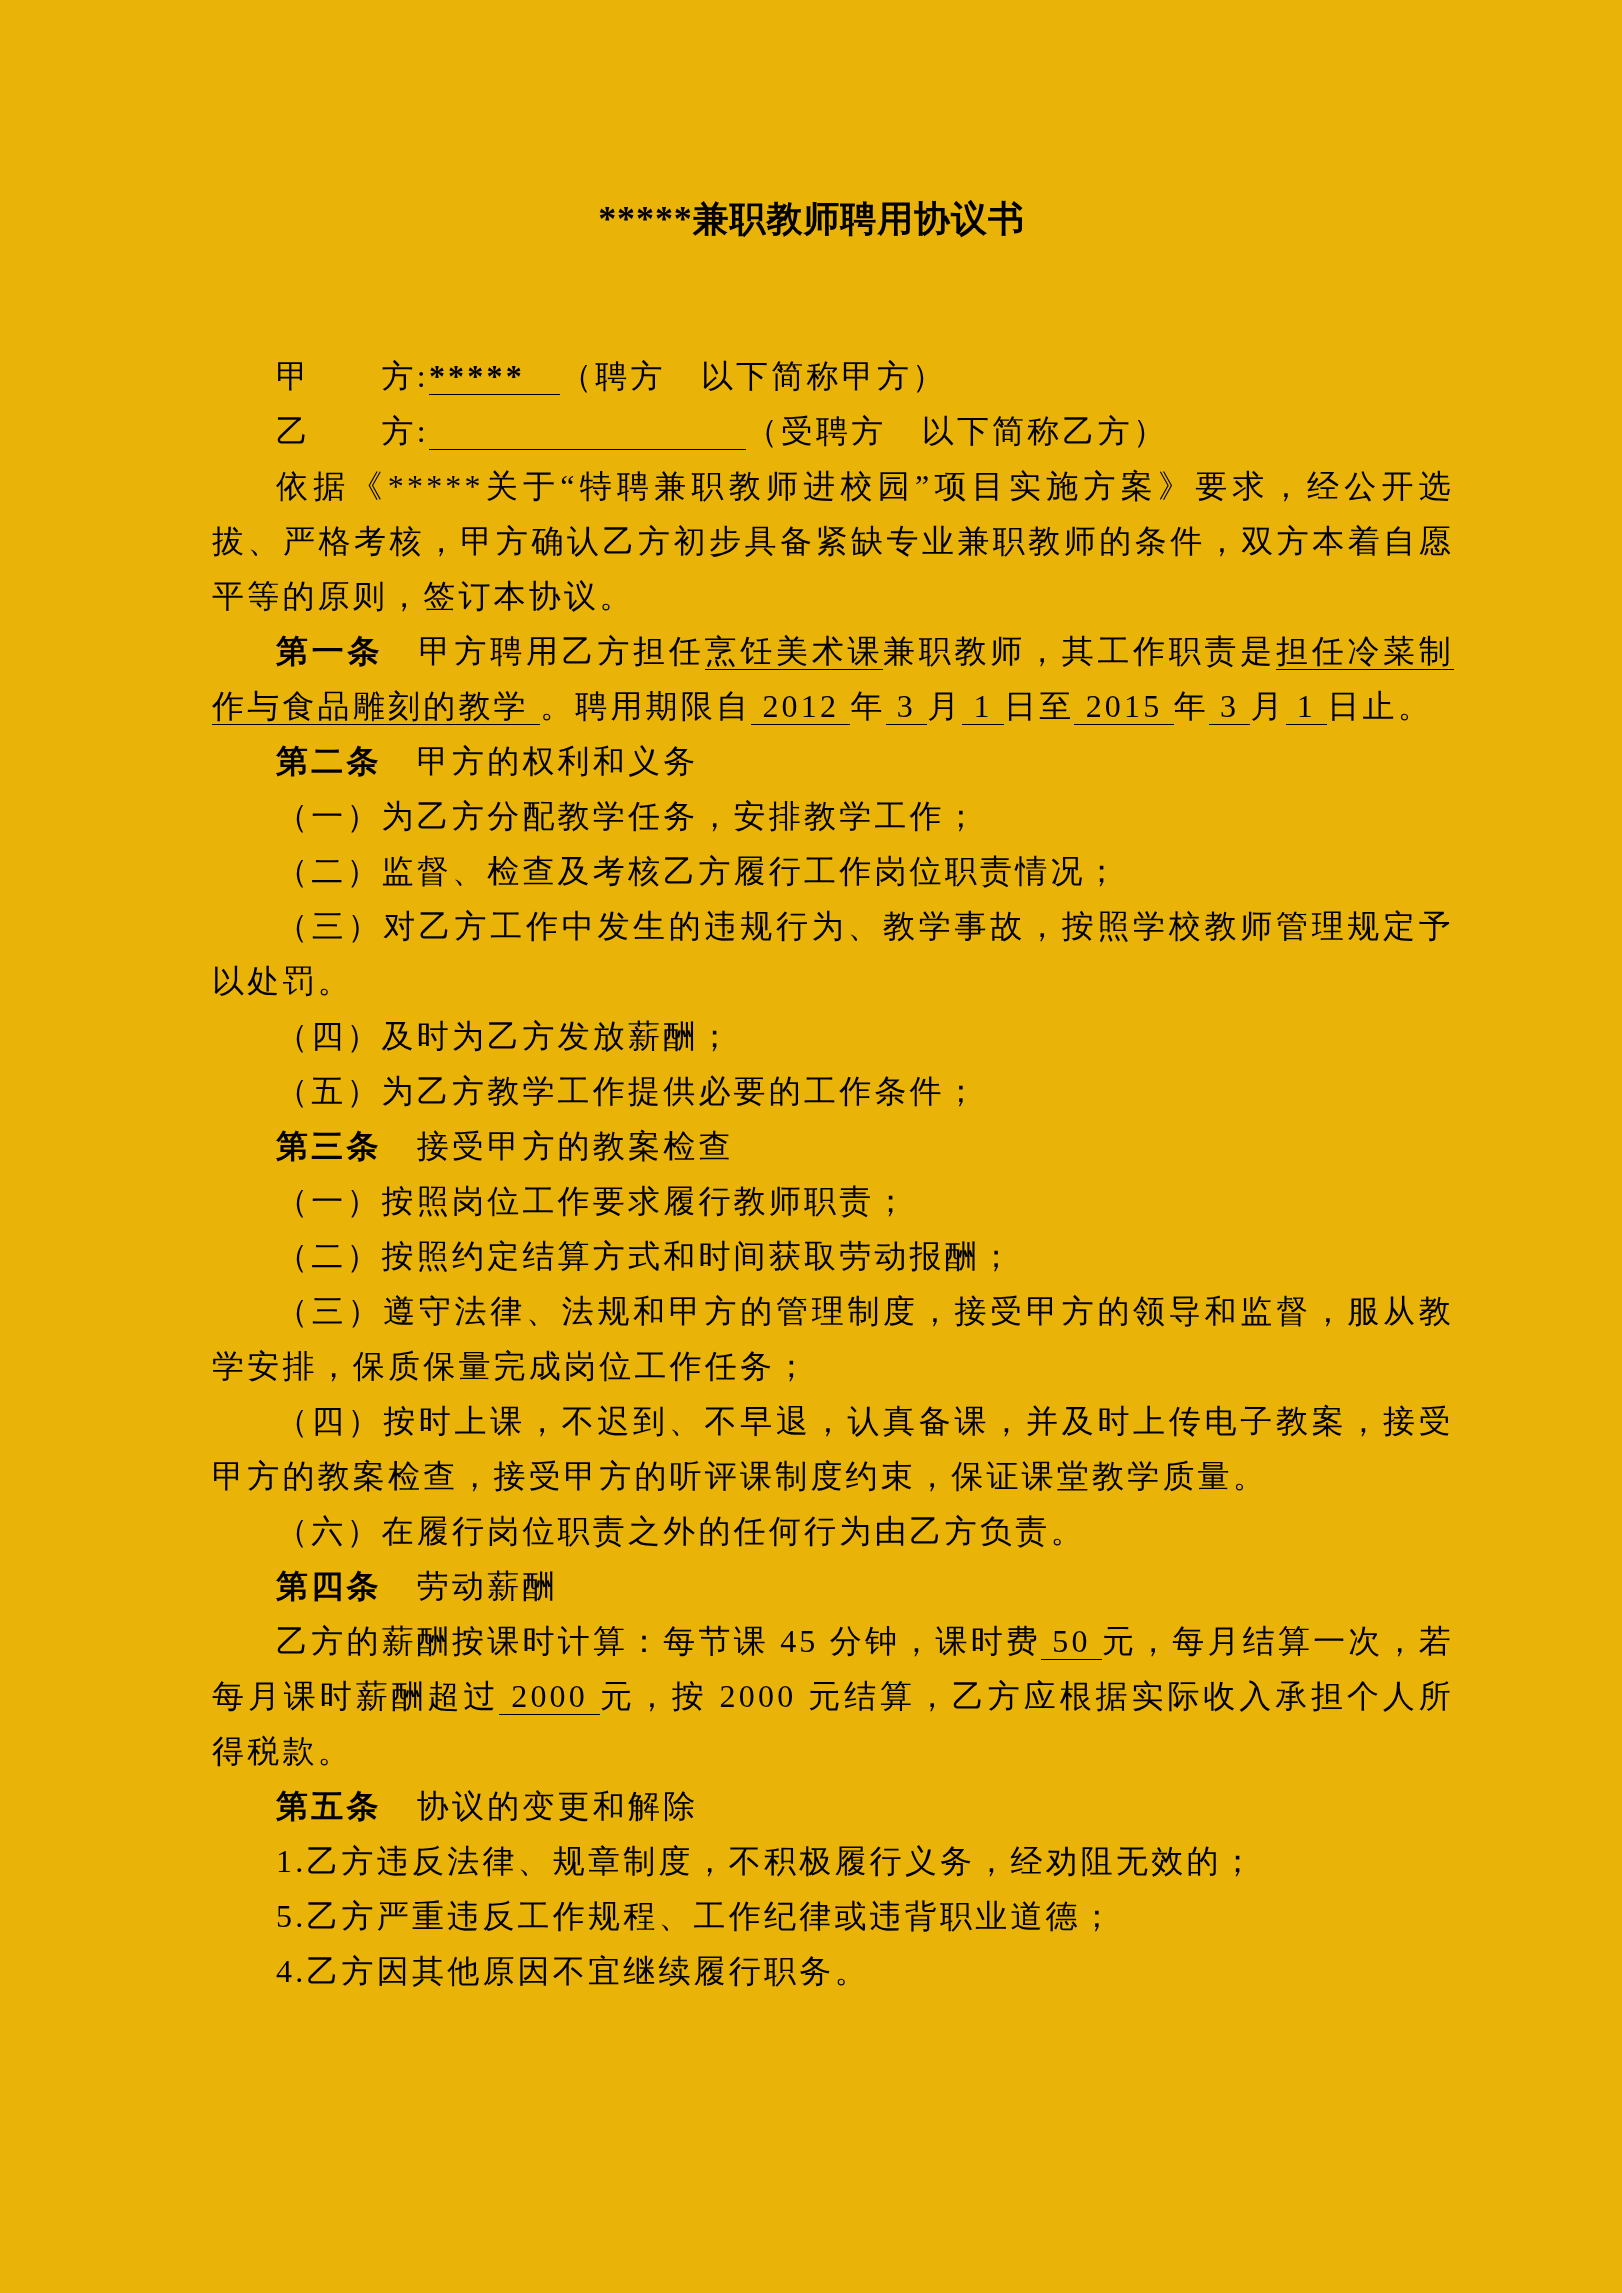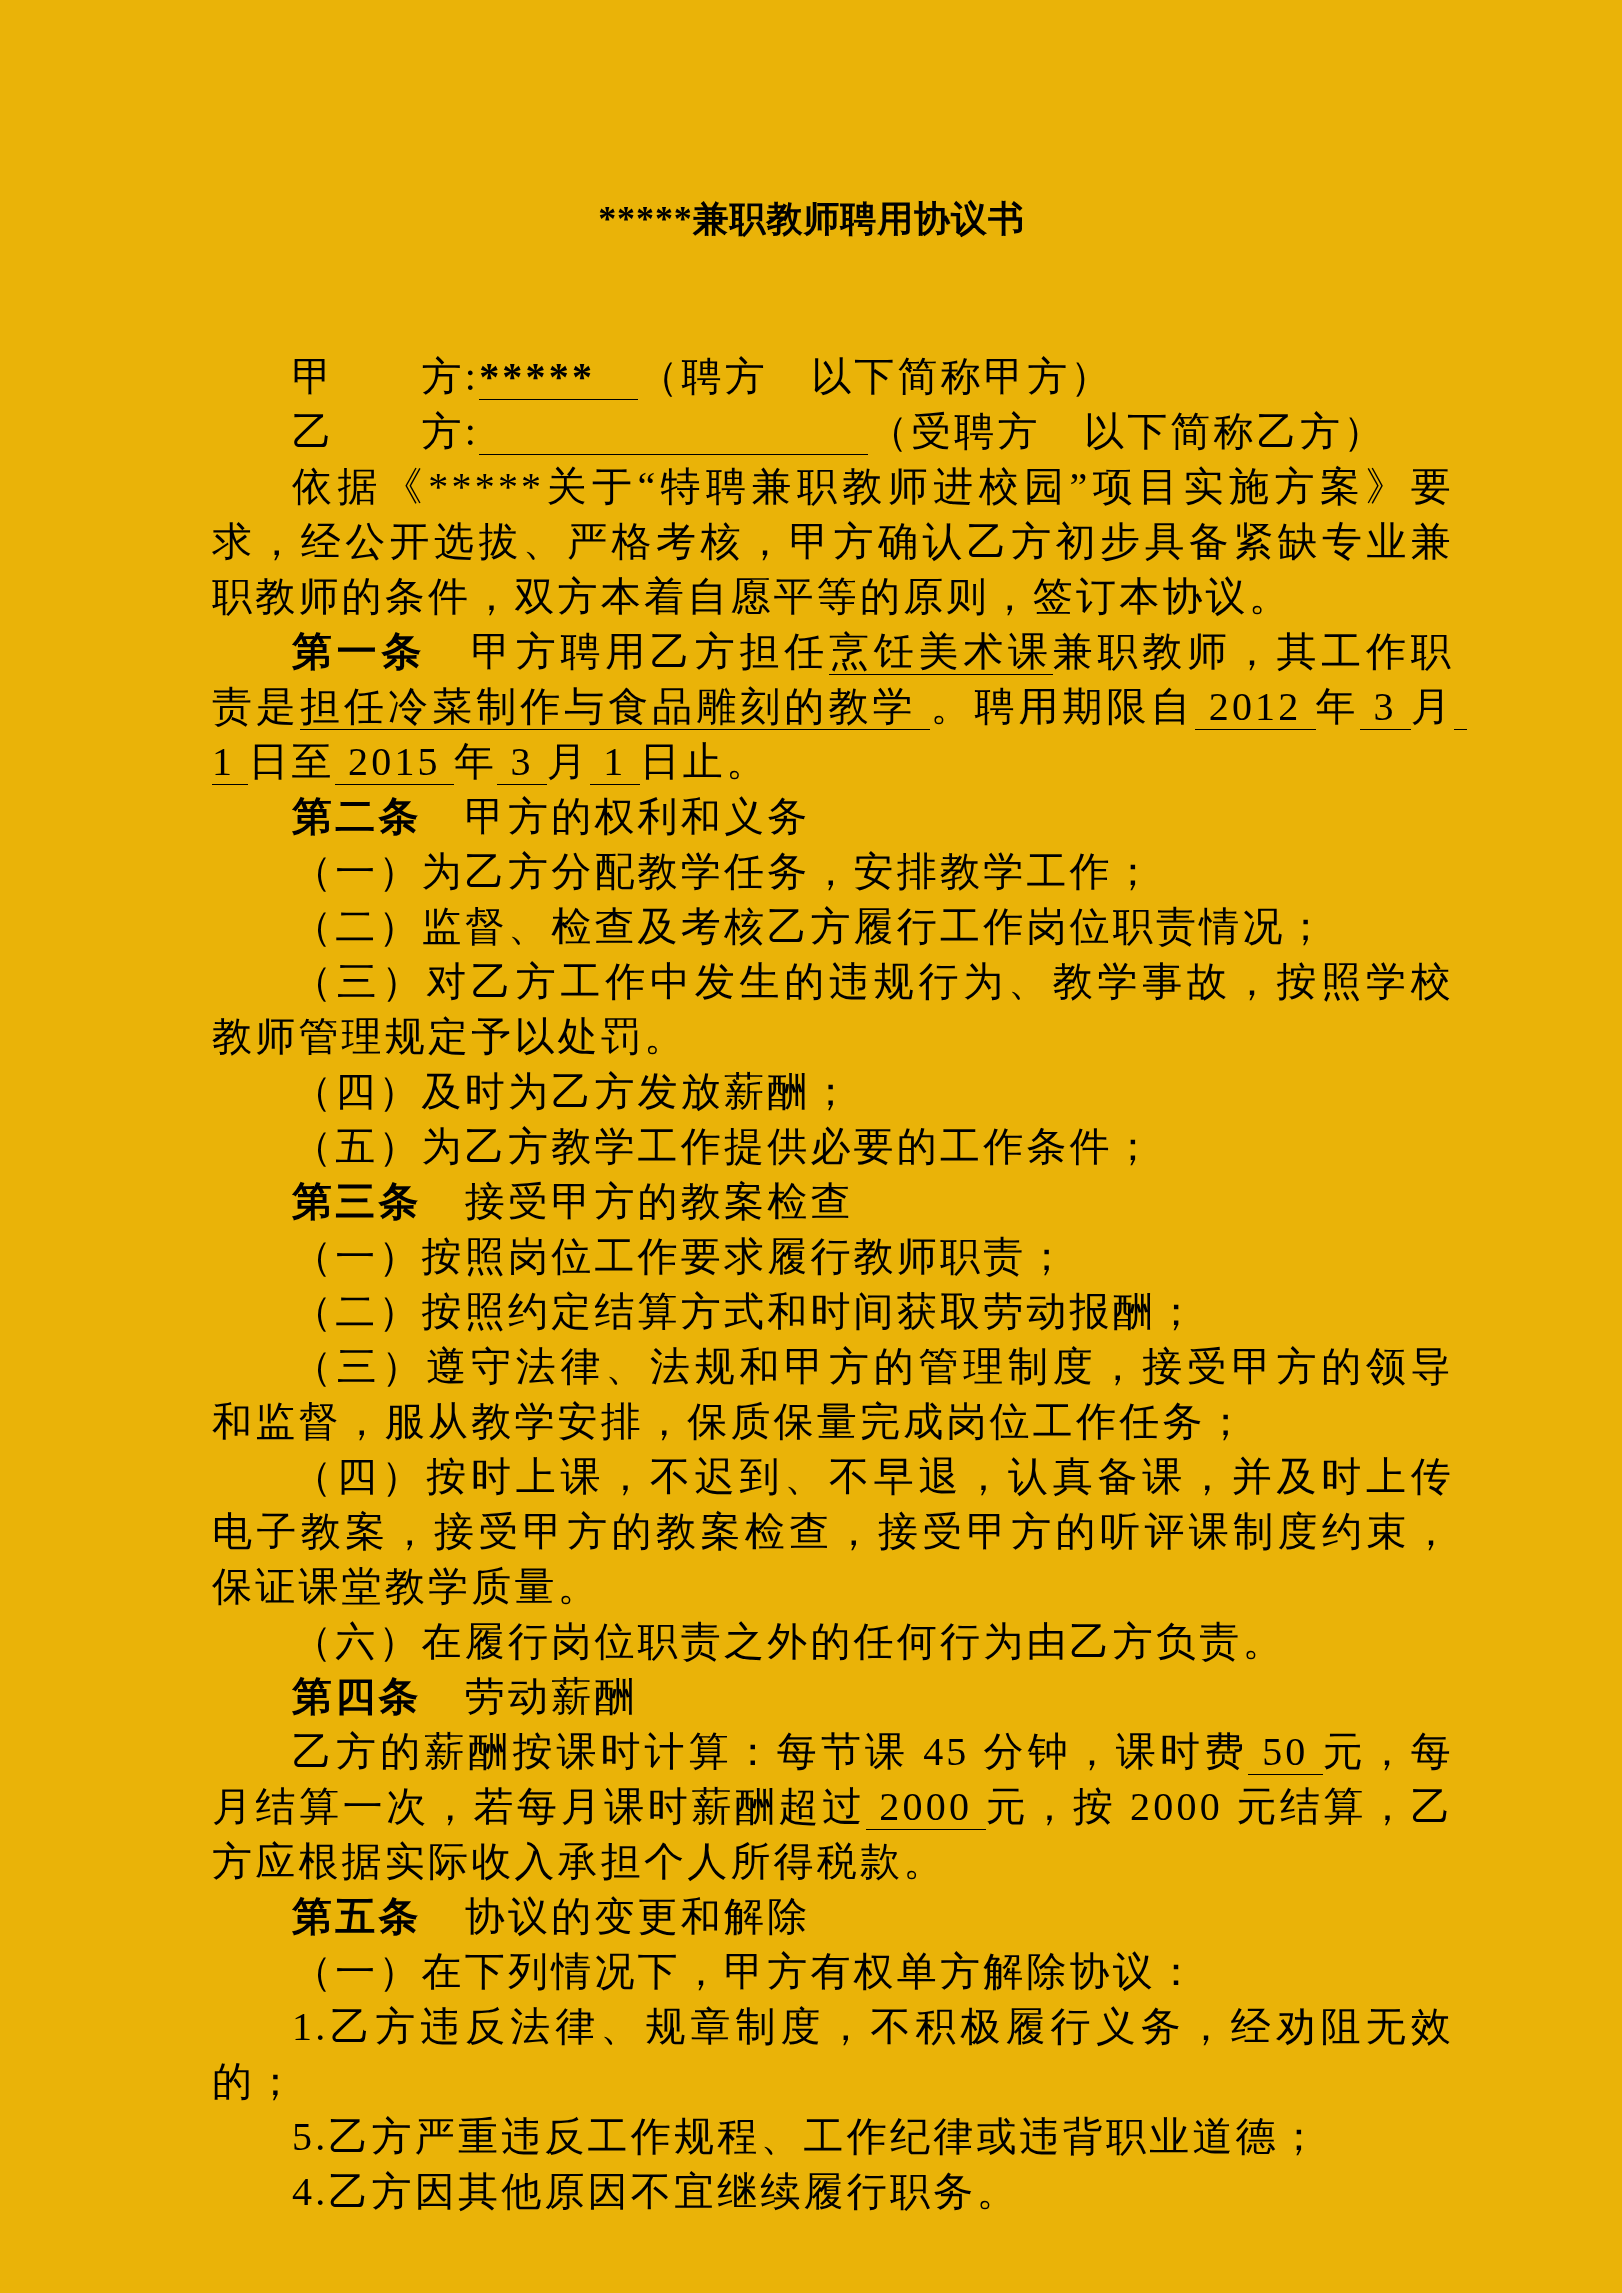--- a/index.html
+++ b/index.html
@@ -22,21 +22,21 @@
     font-size: 36px;
     line-height: 49px;
     font-weight: bold;
     letter-spacing: 0.9px;
   }
   .body {
     position: absolute;
     top: 349px;
     left: 212px;
     width: 1242px;
-    font-size: 40px;
+    font-size: 32px;
     line-height: 55px;
     letter-spacing: 3.2px;
     text-align: justify;
   }
   .para {
     margin: 0;
     text-indent: 2em;
   }
   .para span { white-space: pre-wrap; }
   .b { font-weight: bold; }
@@ -61,19 +61,18 @@
       <div class="para"><span>（五）为乙方教学工作提供必要的工作条件；</span></div>
       <div class="para"><span class="b">第三条</span><span>　接受甲方的教案检查</span></div>
       <div class="para"><span>（一）按照岗位工作要求履行教师职责；</span></div>
       <div class="para"><span>（二）按照约定结算方式和时间获取劳动报酬；</span></div>
       <div class="para"><span>（三）遵守法律、法规和甲方的管理制度，接受甲方的领导和监督，服从教学安排，保质保量完成岗位工作任务；</span></div>
       <div class="para"><span>（四）按时上课，不迟到、不早退，认真备课，并及时上传电子教案，接受甲方的教案检查，接受甲方的听评课制度约束，保证课堂教学质量。</span></div>
       <div class="para"><span>（六）在履行岗位职责之外的任何行为由乙方负责。</span></div>
       <div class="para"><span class="b">第四条</span><span>　劳动薪酬</span></div>
       <div class="para"><span>乙方的薪酬按课时计算：每节课 45 分钟，课时费</span><span class="u"> 50 </span><span>元，每月结算一次，若每月课时薪酬超过</span><span class="u"> 2000 </span><span>元，按 2000 元结算，乙方应根据实际收入承担个人所得税款。</span></div>
       <div class="para"><span class="b">第五条</span><span>　协议的变更和解除</span></div>
-      <div class="para"><span>（一）在下列情况下，甲方有权单方解除协议：</span></div>
       <div class="para"><span>1.乙方违反法律、规章制度，不积极履行义务，经劝阻无效的；</span></div>
       <div class="para"><span>5.乙方严重违反工作规程、工作纪律或违背职业道德；</span></div>
       <div class="para"><span>4.乙方因其他原因不宜继续履行职务。</span></div>
     </div>
 </div>
 
 
 </body></html>

